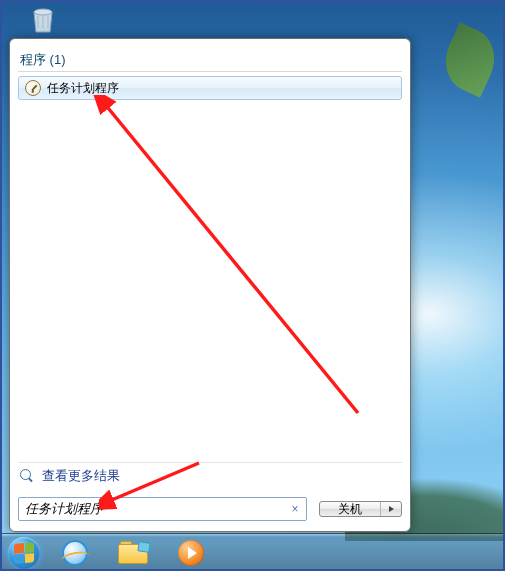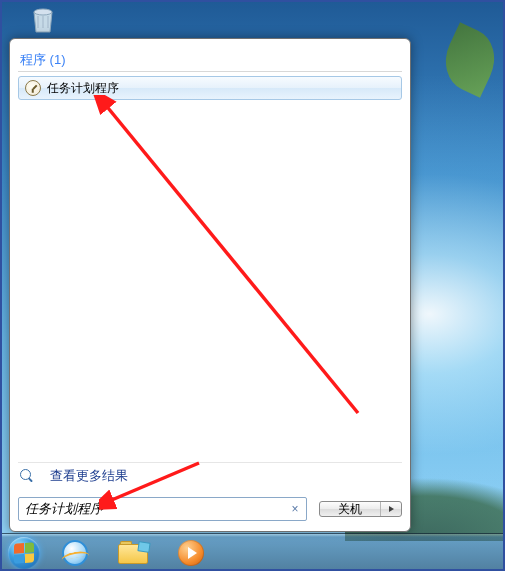--- a/index.html
+++ b/index.html
@@ -46,21 +46,21 @@
     height: 494px;
     background: #fff;
     border: 1px solid #707070;
     border-radius: 6px;
     box-shadow: 0 0 12px rgba(0,0,0,0.4);
     display: flex;
     flex-direction: column;
     padding: 8px 8px 10px 8px;
   }
   .section-header {
-    color: #3b82f6;
+    color: #0c4a6e;
     font-size: 13px;
     padding: 4px 2px 2px 2px;
     border-bottom: 1px solid #d8d8d8;
     margin-bottom: 4px;
   }
   .result-item {
     display: flex;
     align-items: center;
     gap: 6px;
     height: 24px;
@@ -87,21 +87,21 @@
     top: 50%;
     transform-origin: left center;
   }
   .clock-icon::before { width: 5px; height: 1.5px; transform: rotate(-45deg); }
   .clock-icon::after { width: 4px; height: 1.5px; transform: rotate(90deg); }
   .result-text { color: #000; font-size: 12px; }
   .results-body { flex: 1; }
   .see-more {
     display: flex;
     align-items: center;
-    gap: 16px;
+    gap: 8px;
     color: #1e3e8f;
     font-size: 13px;
     padding: 4px 2px;
     border-top: 1px solid #e6e6e6;
     margin-top: 2px;
     cursor: pointer;
   }
   .magnifier {
     width: 14px;
     height: 14px;

